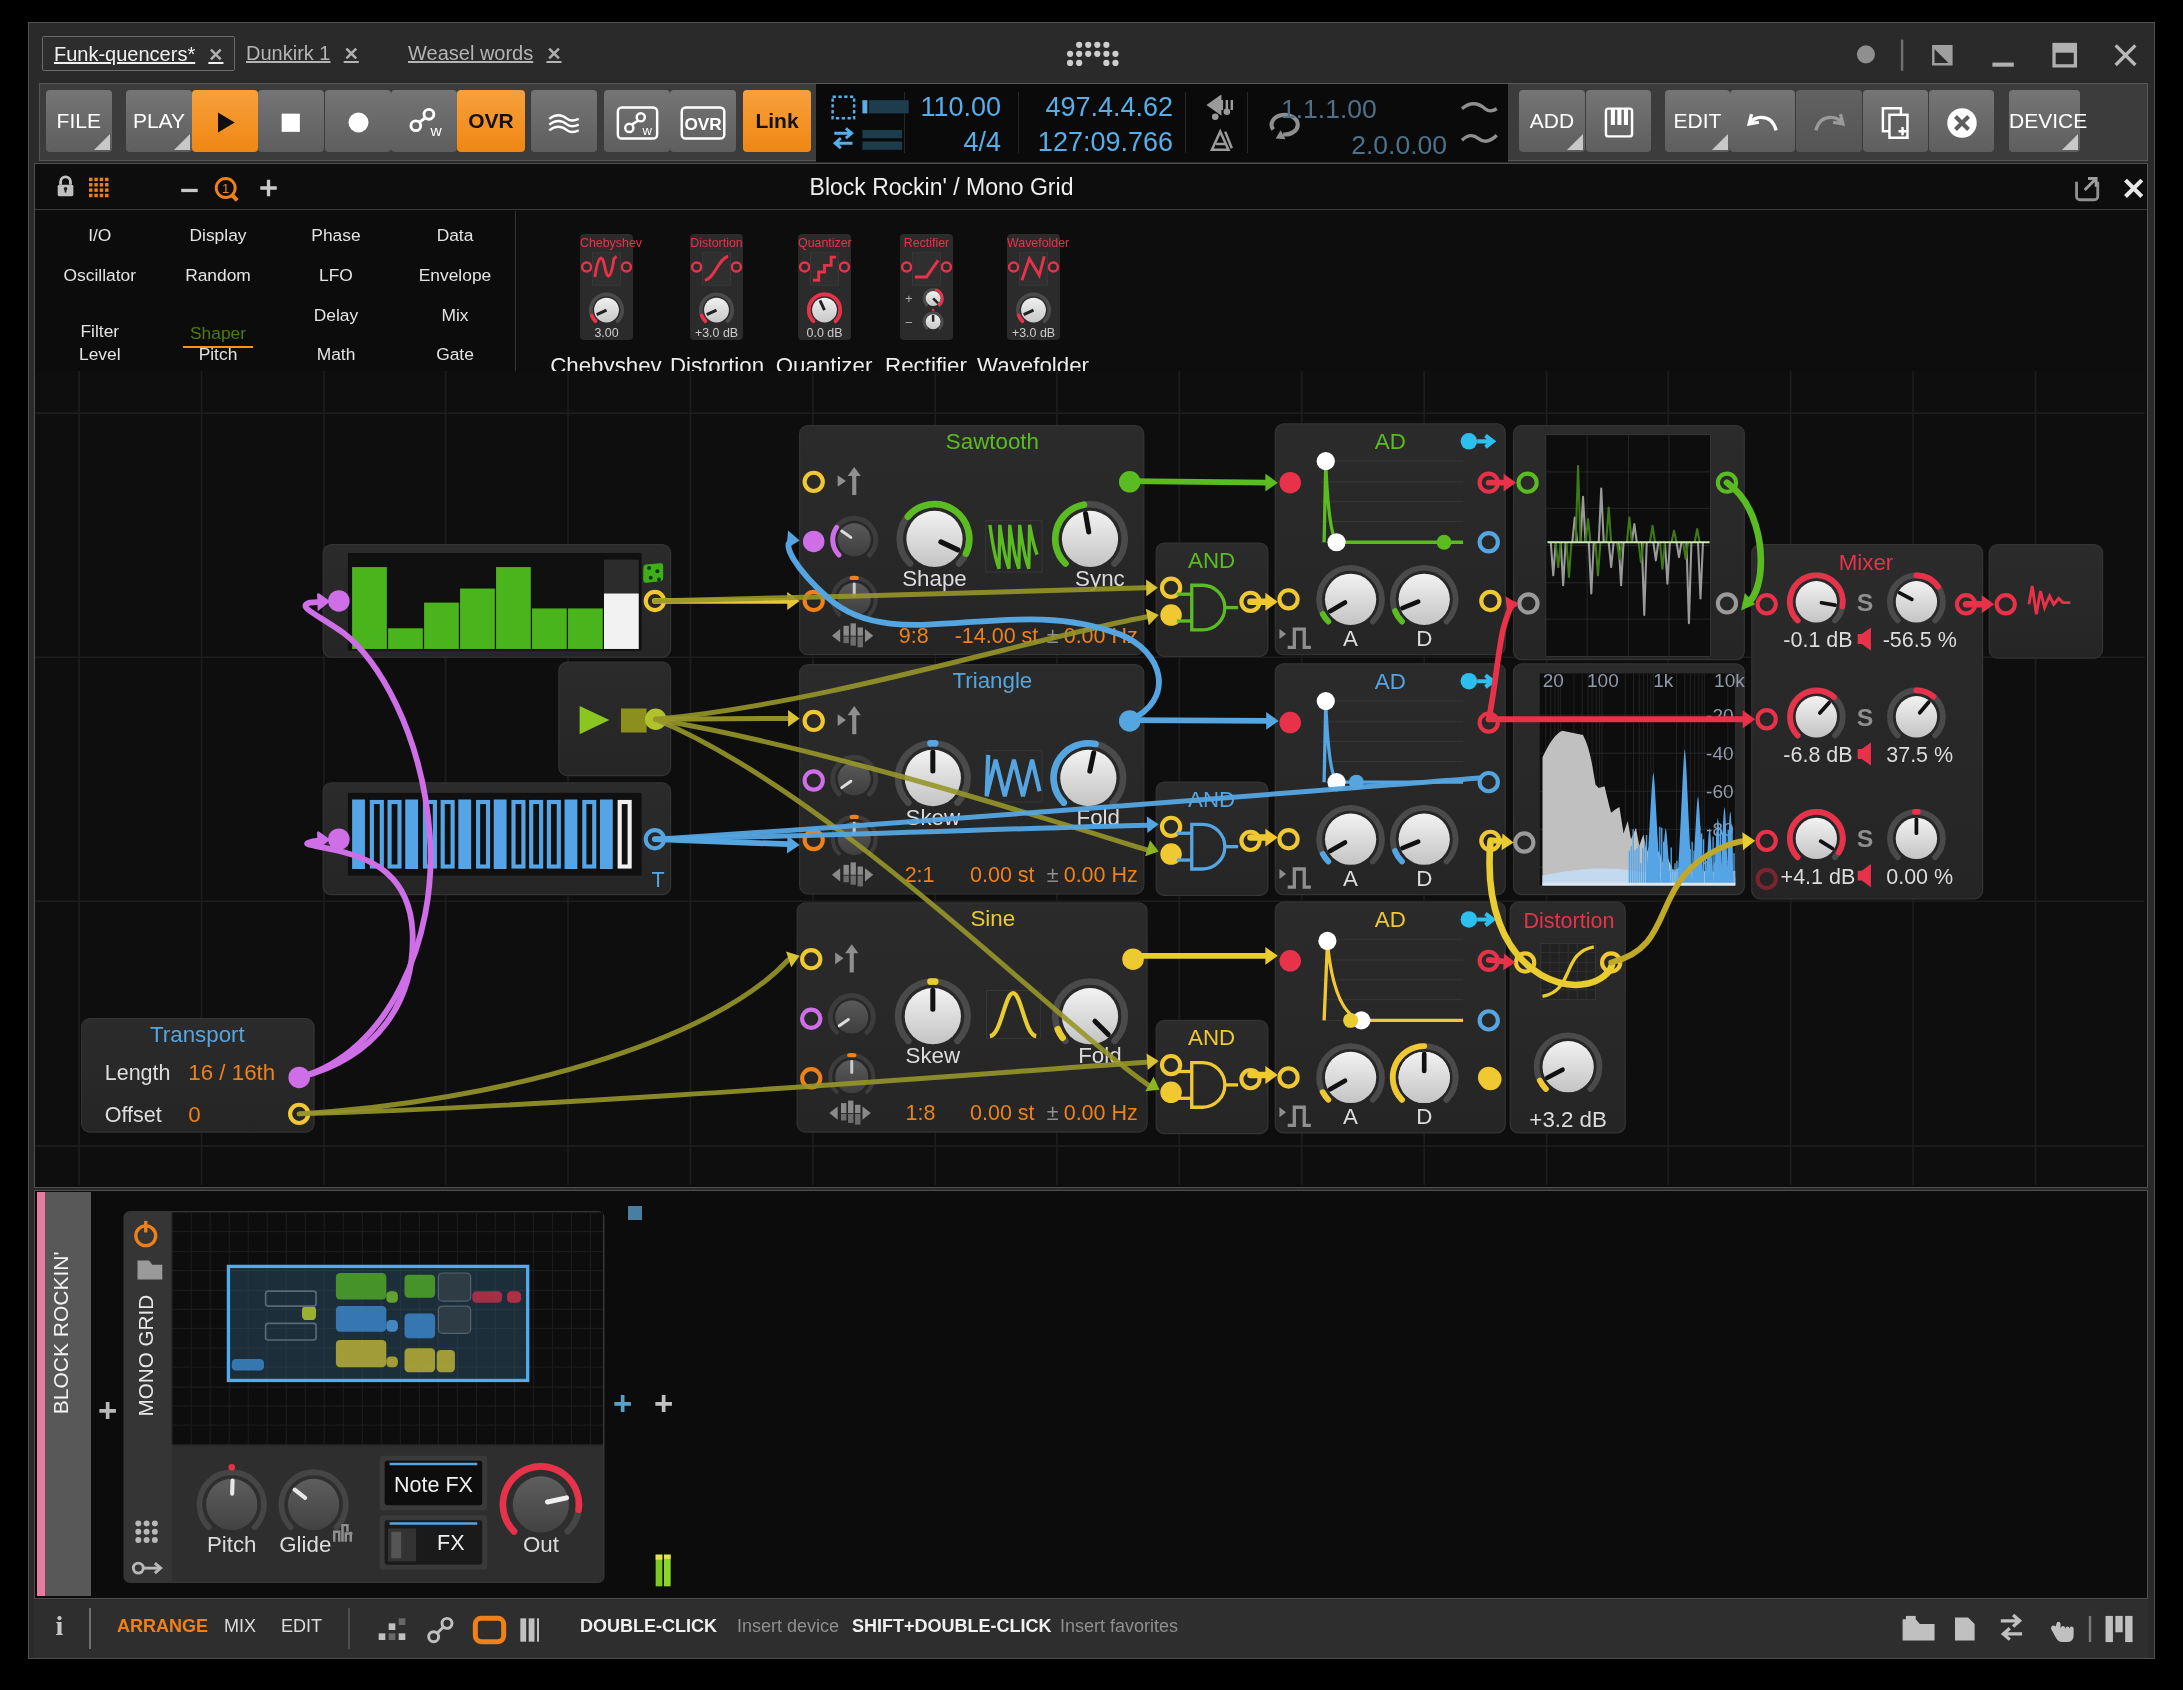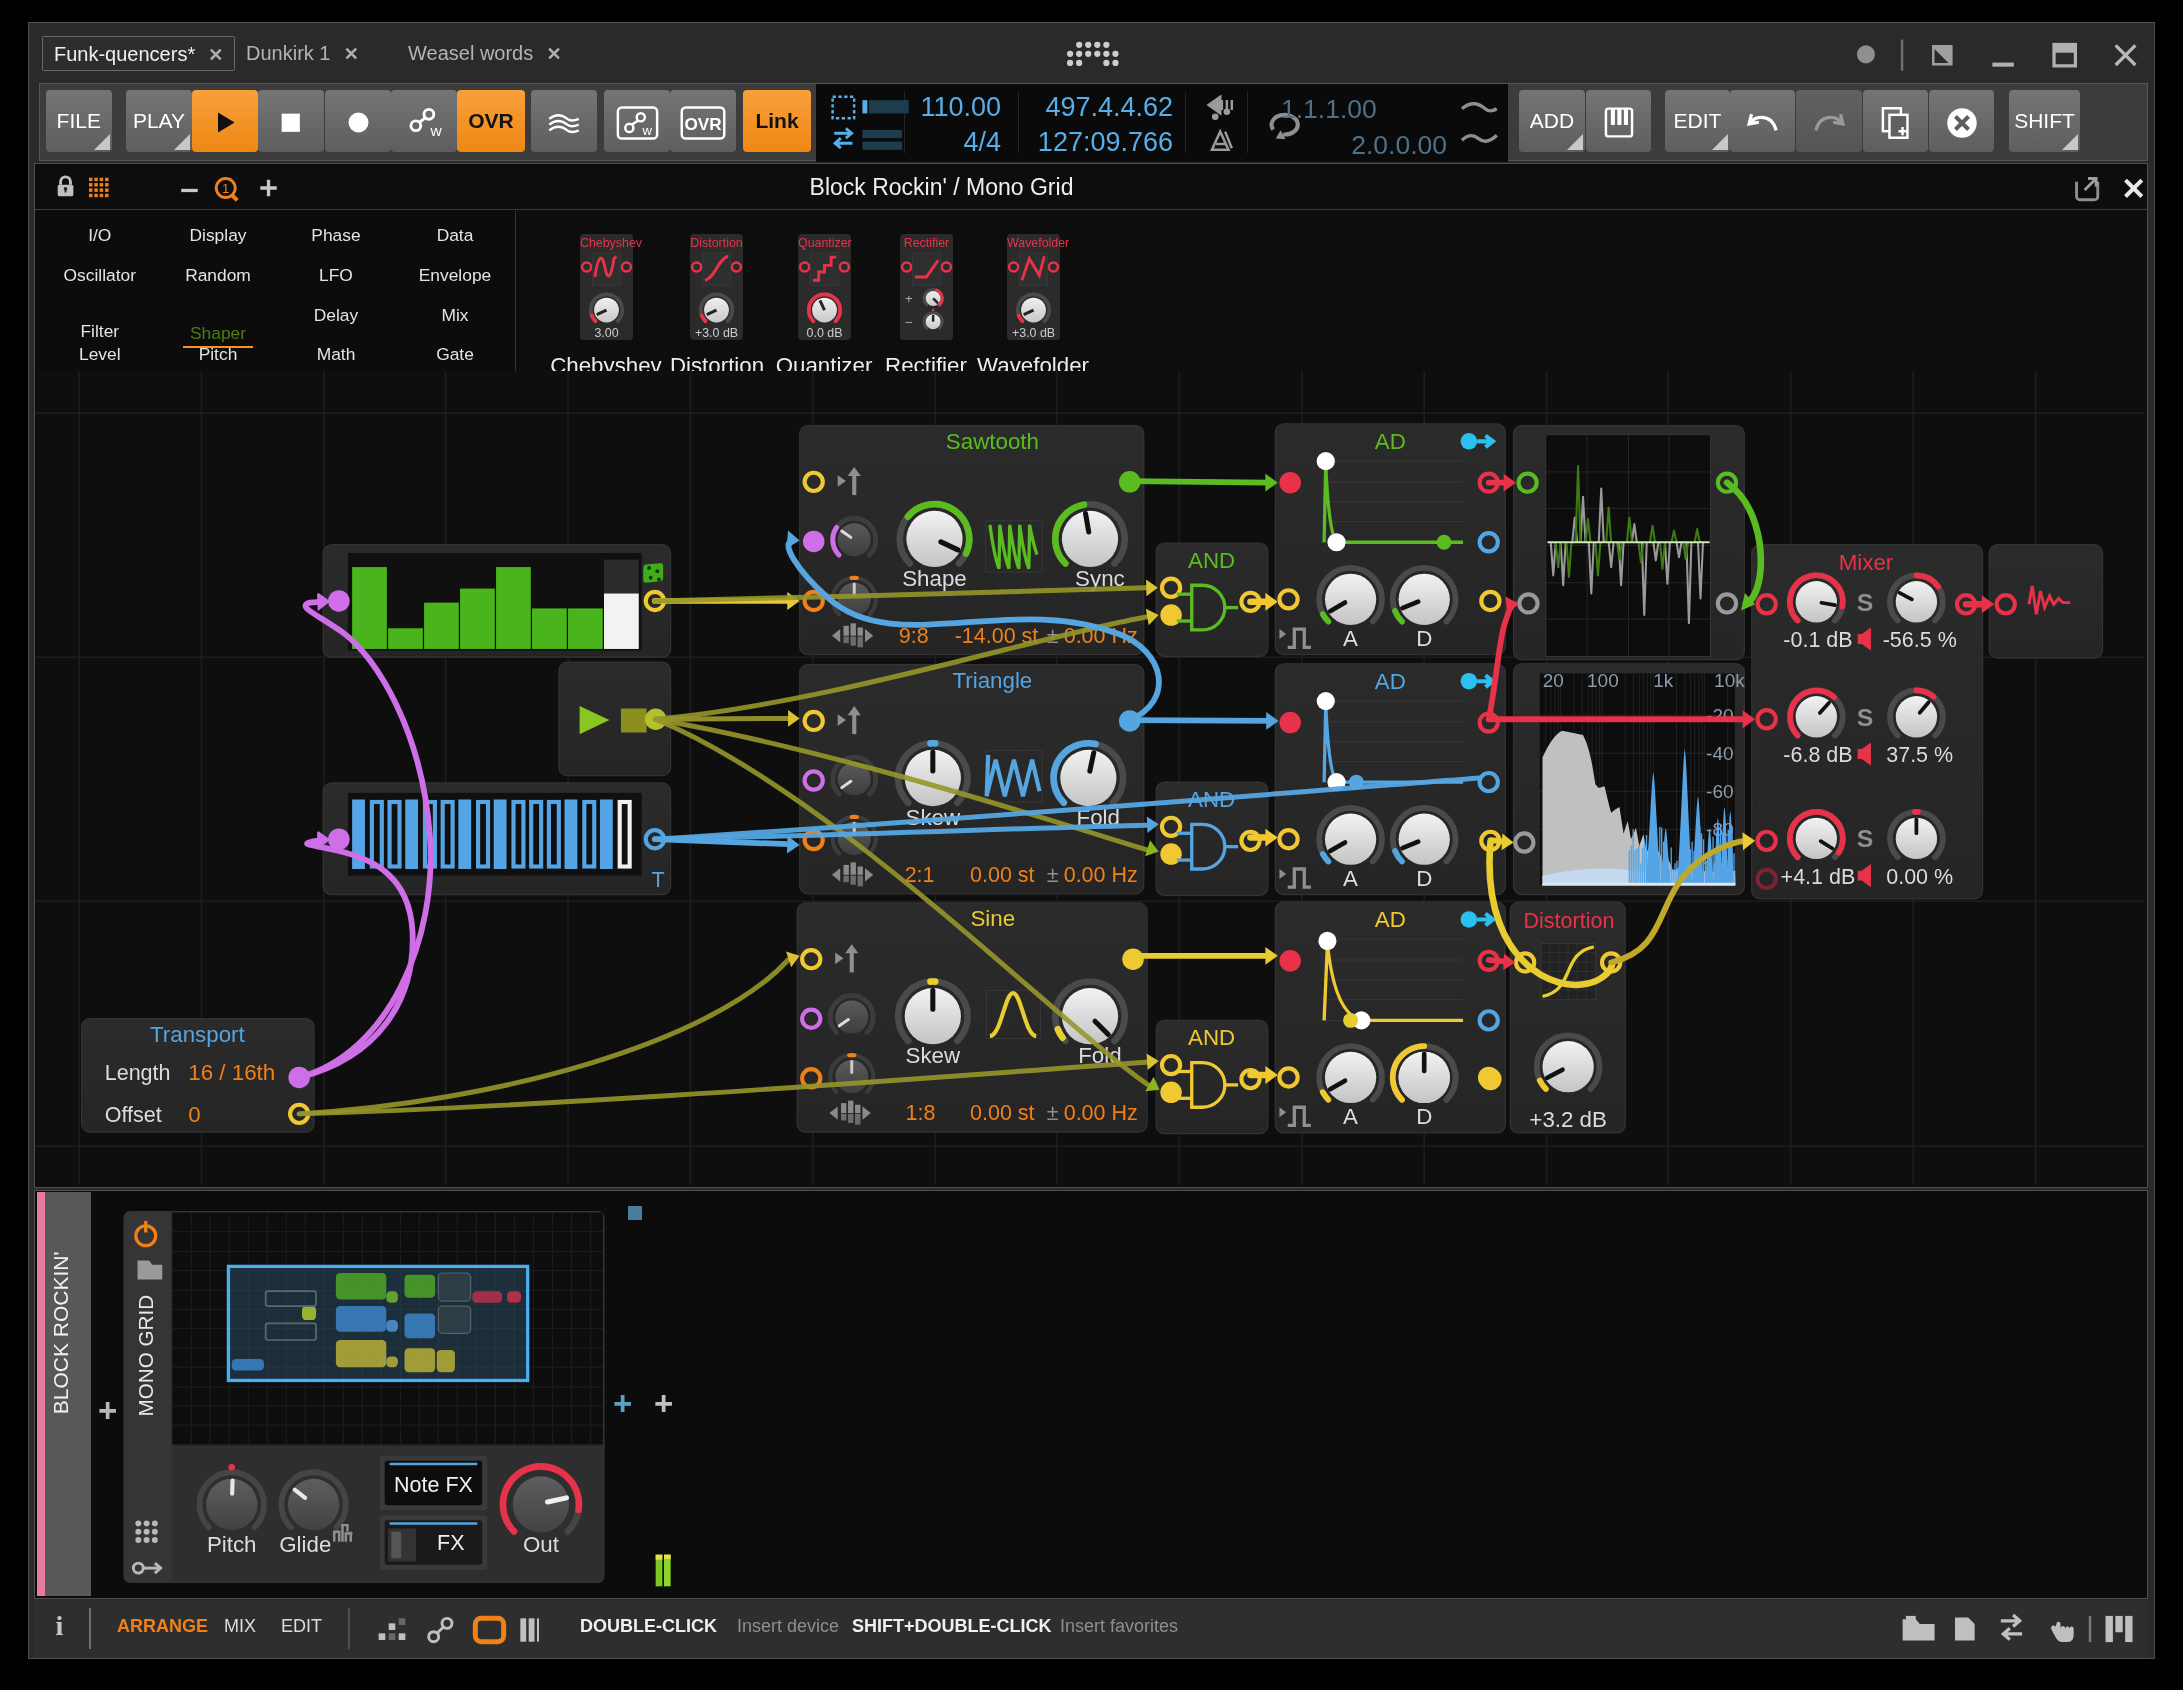--- a/index.html
+++ b/index.html
@@ -1,18 +1,18 @@
 <!DOCTYPE html>
 <html style="font-size:13.2px"><head><meta charset="utf-8"><style>
 * { margin:0; padding:0; box-sizing:border-box; }
 html,body { width:2183px; height:1690px; background:#000; font-family:"Liberation Sans",sans-serif; overflow:hidden; }
 #win { position:absolute; left:28px; top:21.5px; width:2127px; height:1637px; background:#2a2a2a; border:1.7px solid #4f4f4f; }
 .abs { position:absolute; }
 
-.tab { position:absolute; top:13.2px; height:35px; color:#b4b4b4; font-size:20px; line-height:35px; }
+.tab { position:absolute; top:13.2px; height:35px; color:#b4b4b4; font-size:20px; line-height:35px;text-decoration:underline; }
 .tab .x { color:#b0b0b0; font-weight:bold; margin-left:13.2px; font-size:18px; }
 #tab1 { left:13.2px; border:1.7px solid #6a6a6a; border-radius:1.7px; padding:0 10.8px; color:#f0f0f0; background:#2d2d2d; }
 
 #toolbar { position:absolute; left:10px; top:60px; width:2109px; height:78px; background:#3c3c3c; border:0.8px solid #565656; }
 .tbtn { position:absolute; top:6.6px; height:62px; background:linear-gradient(#757575,#5e5e5e); border-radius:4.1px; color:#fff; font-size:21px; text-align:center; line-height:62px; }
 .tbtn.orange { background:linear-gradient(#f8a03c,#ef8712); color:#111; }
 .fold:after { content:""; position:absolute; right:1.7px; bottom:1.7px; border-style:solid; border-width:0 0 16.6px 16.6px; border-color:transparent transparent #c8c8c8 transparent; }
 .blackbox { position:absolute; top:0; height:78px; background:#0a0a0a; }
 .num { color:#58aee8; font-size:27px; text-align:right; position:absolute; }
 .numdim { color:#4e7088; font-size:26.5px; position:absolute; }
@@ -157,21 +157,21 @@
         </svg></div>
 <div class="tbtn" style="left:1823px;width:65px"><svg width="36" height="36" viewBox="0 0 44 44" style="vertical-align:middle">
           <rect x="6" y="4" width="22" height="28" fill="none" stroke="#fff" stroke-width="3"></rect>
           <rect x="14" y="12" width="22" height="28" fill="#616161" stroke="#fff" stroke-width="3"></rect>
           <path d="M25,32 h10 m-5,-5 v10" stroke="#fff" stroke-width="3"></path>
         </svg></div>
 <div class="tbtn" style="left:1889px;width:65px"><svg width="36" height="36" viewBox="0 0 44 44" style="vertical-align:middle">
           <circle cx="22" cy="22" r="18" fill="#fff"></circle>
           <path d="M14,14 l16,16 m0,-16 l-16,16" stroke="#5e5e5e" stroke-width="5"></path>
         </svg></div>
-<div class="tbtn fold" style="left:1969px;width:71px">SHIFT</div>
+<div class="tbtn fold" style="left:1969px;width:71px">DEVICE</div>
 </div>
 
 <div id="gridpanel">
 <div id="gridhead">
 <svg class="abs" style="left:20px;top:10px" width="348" height="28" viewBox="0 0 420 34">
 <rect x="2" y="13" width="19" height="14" rx="2" fill="#c0c0c0"></rect>
           <path d="M5.5,13 v-3.5 a6,6 0 0 1 12,0 v3.5" fill="none" stroke="#c0c0c0" stroke-width="3.5"></path>
           <circle cx="11.5" cy="18" r="2.2" fill="#222"></circle>
           <rect x="10.4" y="18" width="2.2" height="4.5" fill="#222"></rect>
 <g fill="#f08018">

